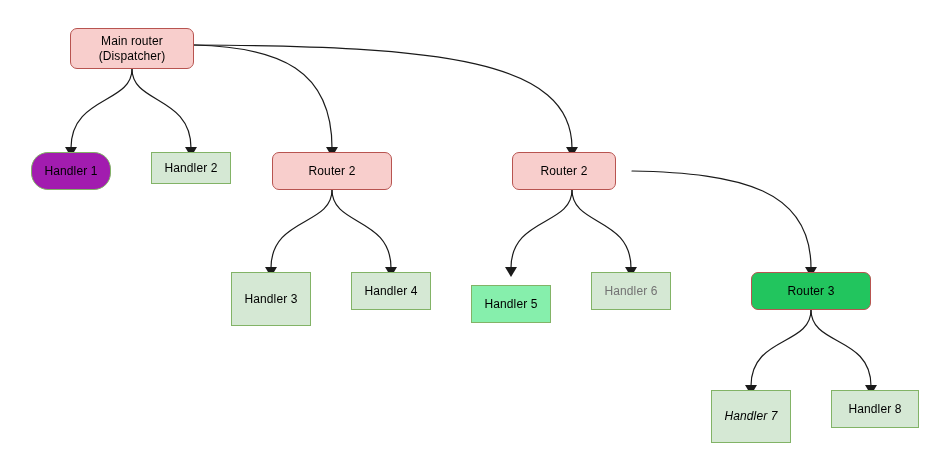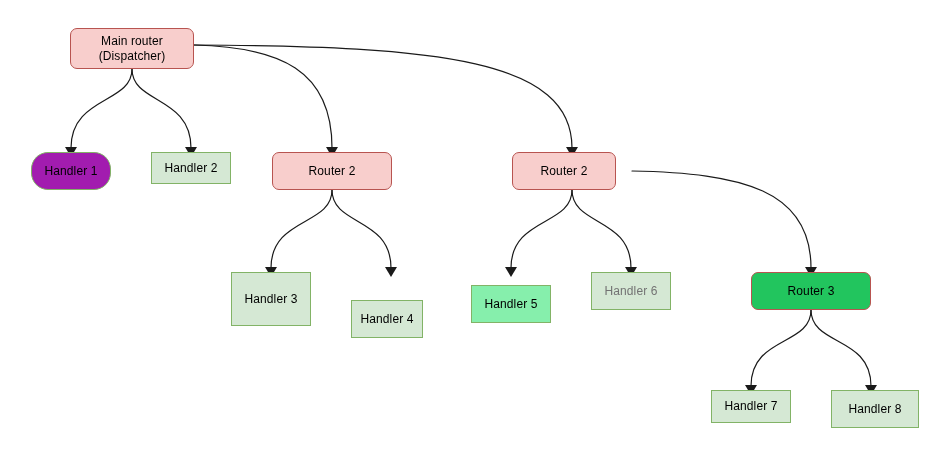--- a/index.html
+++ b/index.html
@@ -92,21 +92,21 @@
     </svg>
 
   <div id="node-layer">
       <div class="node node-router" style="left: 70px; top: 28px; width: 124px; height: 41px; background: rgb(248, 206, 204); border-color: rgb(184, 84, 80); color: rgb(0, 0, 0);"><span>Main router
 (Dispatcher)</span></div>
       <div class="node node-handler" style="left: 31px; top: 152px; width: 80px; height: 38px; background: #a21caf; border-color: rgb(130, 179, 102); color: rgb(0, 0, 0); border-radius: 17px;"><span>Handler 1</span></div>
       <div class="node node-handler" style="left: 151px; top: 152px; width: 80px; height: 32px; background: rgb(213, 232, 212); border-color: rgb(130, 179, 102); color: rgb(0, 0, 0);"><span>Handler 2</span></div>
       <div class="node node-router" style="left: 272px; top: 152px; width: 120px; height: 38px; background: rgb(248, 206, 204); border-color: rgb(184, 84, 80); color: rgb(0, 0, 0);"><span>Router 2</span></div>
       <div class="node node-router" style="left: 512px; top: 152px; width: 104px; height: 38px; background: rgb(248, 206, 204); border-color: rgb(184, 84, 80); color: rgb(0, 0, 0);"><span>Router 2</span></div>
       <div class="node node-handler" style="left: 231px; top: 272px; width: 80px; height: 54px; background: rgb(213, 232, 212); border-color: rgb(130, 179, 102); color: rgb(0, 0, 0);"><span>Handler 3</span></div>
-      <div class="node node-handler" style="left: 351px; top: 272px; width: 72px; height: 38px; background: rgb(213, 232, 212); border-color: rgb(130, 179, 102); color: rgb(0, 0, 0); margin-top: 28px;"><span>Handler 4</span></div>
+      <div class="node node-handler" style="left: 351px; top: 272px; width: 80px; height: 38px; background: rgb(213, 232, 212); border-color: rgb(130, 179, 102); color: rgb(0, 0, 0);"><span>Handler 4</span></div>
       <div class="node node-handler" style="left: 471px; top: 272px; width: 80px; height: 38px; background: #86efac; border-color: rgb(130, 179, 102); color: rgb(0, 0, 0); margin-top: 13px;"><span>Handler 5</span></div>
       <div class="node node-handler" style="left: 591px; top: 272px; width: 80px; height: 38px; background: rgb(213, 232, 212); border-color: rgb(130, 179, 102); color: #737373;"><span>Handler 6</span></div>
       <div class="node node-router" style="left: 751px; top: 272px; width: 120px; height: 38px; background: #22c55e; border-color: rgb(184, 84, 80); color: rgb(0, 0, 0);"><span>Router 3</span></div>
-      <div class="node node-handler" style="left: 711px; top: 390px; width: 80px; height: 33px; background: rgb(213, 232, 212); border-color: rgb(130, 179, 102); color: rgb(0, 0, 0);"><span>Handler 7</span></div>
+      <div class="node node-handler" style="left: 711px; top: 390px; width: 80px; height: 53px; background: rgb(213, 232, 212); border-color: rgb(130, 179, 102); color: rgb(0, 0, 0); font-style: italic;"><span>Handler 7</span></div>
       <div class="node node-handler" style="left: 831px; top: 390px; width: 88px; height: 38px; background: rgb(213, 232, 212); border-color: rgb(130, 179, 102); color: rgb(0, 0, 0);"><span>Handler 8</span></div>
     </div>
 
 </div>
 
 </body></html>

